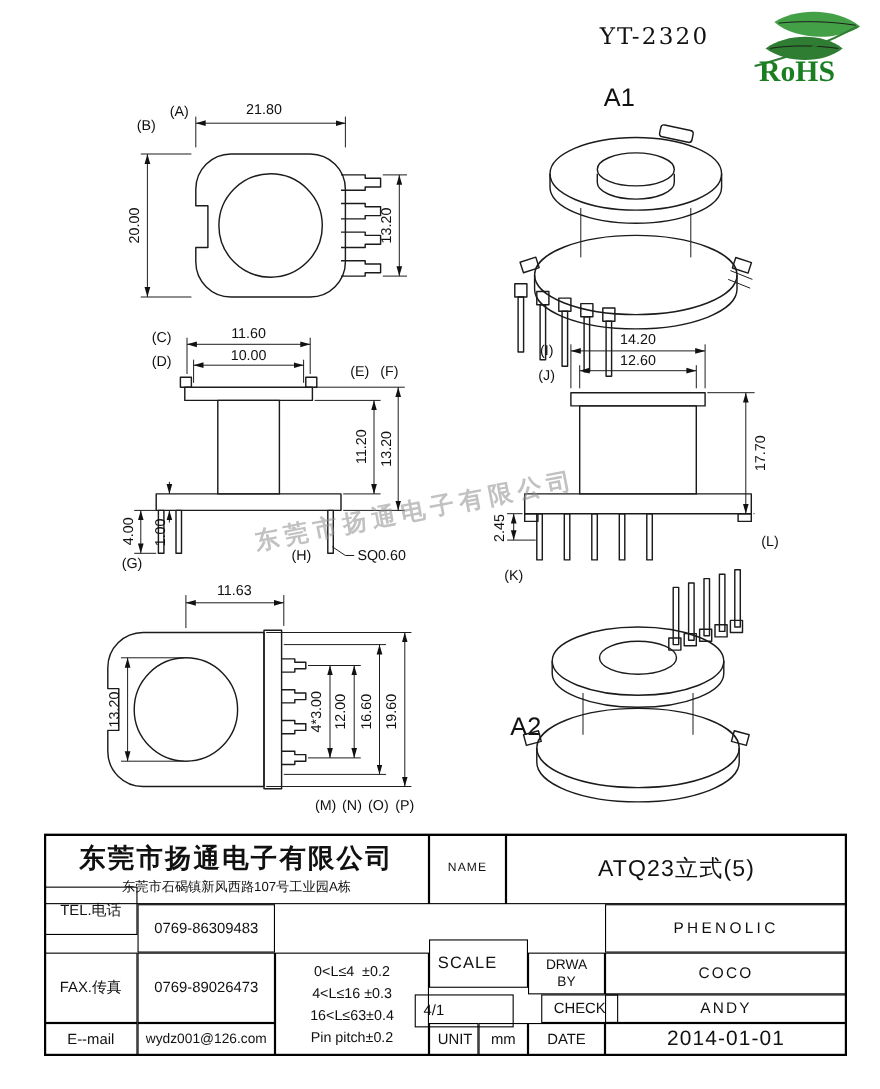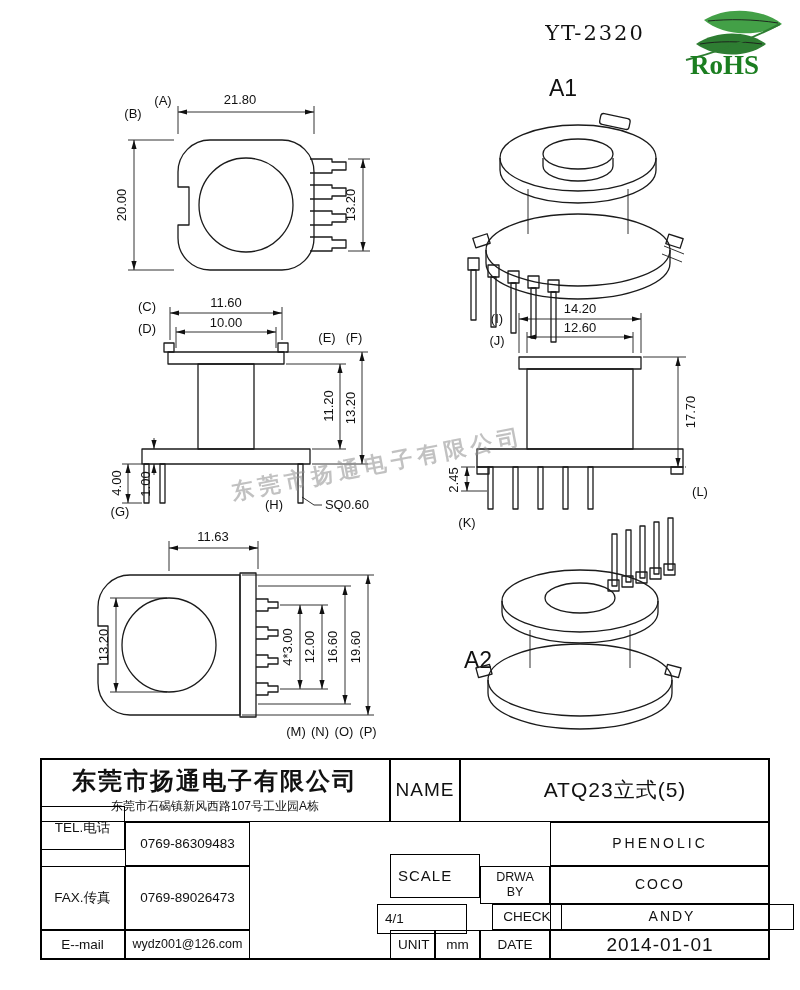--- a/index.html
+++ b/index.html
@@ -16,21 +16,21 @@
   text.rohs{font:bold 27px "Liberation Serif",serif;fill:#1b7e20}
   .watermark{position:absolute;left:232px;top:478px;transform:rotate(-11deg);transform-origin:left center;
     font-size:22px;letter-spacing:5px;font-weight:700;color:#8f8f8f;opacity:.55;white-space:nowrap;pointer-events:none}
   .titleblock{position:absolute;left:40px;top:758px;width:730px;height:202px;background:#fff}
   .tb-frame{position:absolute;inset:0;border:2.5px solid #000;pointer-events:none}
   .cell{position:absolute;border:1px solid #000;display:flex;align-items:center;justify-content:center;
     text-align:center;overflow:hidden;flex-direction:column;line-height:1.25}
   .cell.row{flex-direction:row}
   .company-name{font-size:24px;font-weight:bold;letter-spacing:2px}
   .company-address{font-size:12px;margin-top:3px}
-  .name-label{font-size:19px;letter-spacing:1px}
+  .name-label{font-size:11px;letter-spacing:1px}
   .part-name{font-size:21px;letter-spacing:1px}
   .small-label{font-size:13.5px}
   .small-value{font-size:13.5px}
   .tol-header{font-size:15px;letter-spacing:1px}
   .mat-label{font-size:15px;letter-spacing:3px}
   .mat-value{font-size:14px;letter-spacing:3px}
   .tol-row{font-size:13px;line-height:1.55;white-space:pre}
   .left-align{justify-content:flex-start;padding-left:7px;text-align:left}
   .drwa{font-size:12.5px;line-height:1.2}
   .sig{font-size:14px;letter-spacing:2px}
@@ -258,39 +258,45 @@
   <div class="cell" style="left:510px;top:64px;width:220px;height:44px">
     <span class="mat-value">PHENOLIC</span>
   </div>
 
   <div class="cell" style="left:0;top:108px;width:85px;height:64px">
     <span class="small-label">FAX.传真</span>
   </div>
   <div class="cell" style="left:85px;top:108px;width:125px;height:64px">
     <span class="small-value">0769-89026473</span>
   </div>
+  <div class="cell" style="left:210px;top:108px;width:140px;height:94px">
+    <div class="tol-row">0&lt;L≤4  ±0.2</div>
+    <div class="tol-row">4&lt;L≤16 ±0.3</div>
+    <div class="tol-row">16&lt;L≤63±0.4</div>
+    <div class="tol-row">Pin pitch±0.2</div>
+  </div>
 
   <div class="cell row left-align" style="left:350px;top:96px;width:90px;height:44px">
     <span class="tol-header">SCALE</span>
   </div>
   <div class="cell" style="left:440px;top:108px;width:70px;height:38px">
     <div class="drwa">DRWA</div>
     <div class="drwa">BY</div>
   </div>
   <div class="cell" style="left:510px;top:108px;width:220px;height:38px">
     <span class="sig">COCO</span>
   </div>
 
   <div class="cell row left-align" style="left:337px;top:146px;width:90px;height:30px">
     <span class="small-value">4/1</span>
   </div>
   <div class="cell" style="left:452px;top:146px;width:70px;height:26px">
     <span class="small-label">CHECK</span>
   </div>
-  <div class="cell" style="left:510px;top:146px;width:244px;height:26px">
+  <div class="cell" style="left:510px;top:146px;width:220px;height:26px">
     <span class="sig">ANDY</span>
   </div>
 
   <div class="cell" style="left:0;top:172px;width:85px;height:30px">
     <span class="small-label">E--mail</span>
   </div>
   <div class="cell" style="left:85px;top:172px;width:125px;height:30px">
     <span style="font-size:12.5px">wydz001@126.com</span>
   </div>
   <div class="cell row left-align" style="left:350px;top:172px;width:45px;height:30px">

